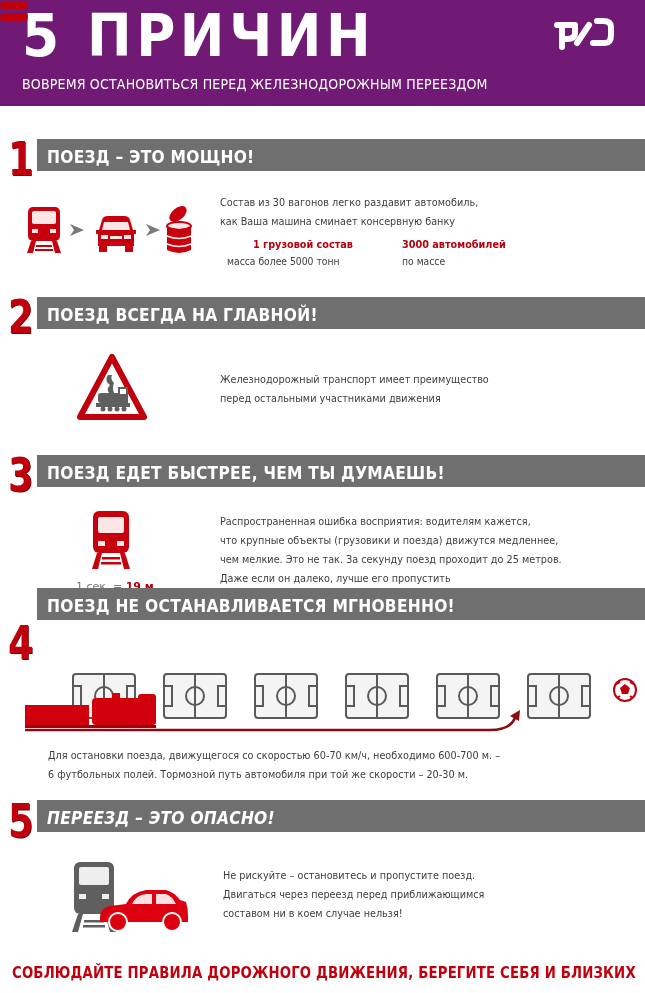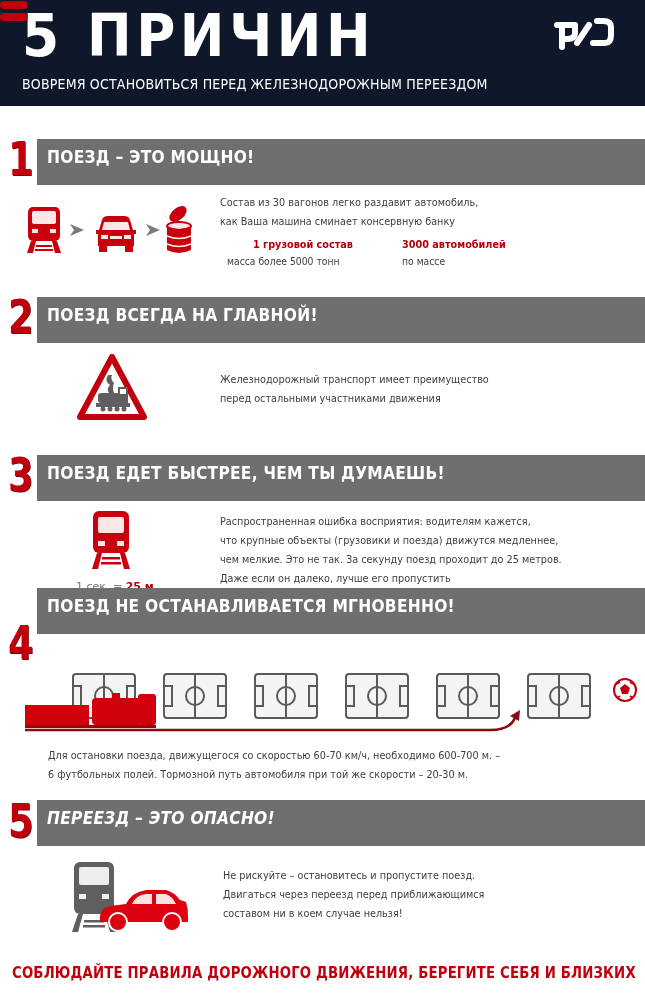--- a/index.html
+++ b/index.html
@@ -1,24 +1,24 @@
 <!DOCTYPE html>
 <html><head>
 <meta charset="utf-8">
 <style>
   * { box-sizing: border-box; margin: 0; padding: 0; }
   html, body { width: 645px; height: 993px; background: #ffffff; overflow: hidden; }
   body { font-family: "DejaVu Sans", "Liberation Sans", sans-serif; color: #3a3a3a; position: relative; }
 
-  .header { position: absolute; left: 0; top: 0; width: 645px; height: 106px; background: #0f172a; }
+  .header { position: absolute; left: 0; top: 0; width: 645px; height: 106px; background: #701a75; }
   .header-title { position: absolute; left: 22px; top: 2px; font-family: "DejaVu Sans", sans-serif; font-weight: bold; font-size: 58px; color: #fff; letter-spacing: 5px; transform: scaleX(0.92); transform-origin: left; }
   .header-subtitle { position: absolute; left: 22px; top: 76px; font-family: "DejaVu Sans", sans-serif; font-size: 14.5px; color: #fff; letter-spacing: 0.2px; white-space: nowrap; transform: scaleX(0.87); transform-origin: left; }
   .logo { position: absolute; left: 553px; top: 13px; width: 64px; height: 38px; }
 
-  .sec-bar { position: absolute; left: 37px; width: 608px; height: 46px; background: #6f6f6f; }
+  .sec-bar { position: absolute; left: 37px; width: 608px; height: 32px; background: #6f6f6f; }
   .sec-num { position: absolute; left: 8px; font-family: "DejaVu Sans", sans-serif; font-weight: bold; font-size: 46px; color: #c0000d; line-height: 46px; transform: scaleX(0.8); transform-origin: left; text-shadow: 1px 1px 0 #7a0008; }
   .sec-title { position: absolute; left: 10px; top: 7px; font-family: "DejaVu Sans", sans-serif; font-weight: bold; font-size: 18px; color: #fff; white-space: nowrap; transform: scaleX(0.86); transform-origin: left; letter-spacing: 0.3px; }
 
   .body-text { position: absolute; font-family: "DejaVu Sans", sans-serif; font-size: 11px; line-height: 19px; color: #3d3d3d; white-space: nowrap; transform: scaleX(0.88); transform-origin: left; }
   .red-bold { color: #b3000c; font-weight: bold; }
 
   .icon { position: absolute; }
   .footer { position: absolute; left: 12px; top: 963px; font-family: "DejaVu Sans", sans-serif; font-weight: bold; font-size: 16px; color: #c0000d; white-space: nowrap; transform: scaleX(0.83); transform-origin: left; letter-spacing: 0.2px; }
 </style>
 </head>
@@ -124,21 +124,21 @@
     <rect x="4" y="2" width="36" height="42" rx="6" fill="#c8000d"></rect>
     <rect x="9" y="8" width="26" height="16" rx="2" fill="#fde6e6"></rect>
     <rect x="9" y="32" width="7" height="5" fill="#fde6e6"></rect>
     <rect x="28" y="32" width="7" height="5" fill="#fde6e6"></rect>
     <path d="M8 44 L3 60 L9 60 L13 44 Z M36 44 L41 60 L35 60 L31 44 Z" fill="#c8000d"></path>
     <rect x="13" y="48" width="18" height="2.5" fill="#c8000d"></rect>
     <rect x="12" y="53" width="20" height="2.5" fill="#c8000d"></rect>
   </svg>
   <div style="position:absolute;left:76px;top:580px;font-size:11px;white-space:nowrap;">
     <span style="color:#777;">1 сек. =</span>
-    <span class="red-bold">25 м.</span>
+    <span class="red-bold">19 м.</span>
   </div>
   <div class="body-text" style="left:220px;top:512px;">
     <div>Распространенная ошибка восприятия: водителям кажется,</div>
     <div>что крупные объекты (грузовики и поезда) движутся медленнее,</div>
     <div>чем мелкие. Это не так. За секунду поезд проходит до 25 метров.</div>
     <div>Даже если он далеко, лучше его пропустить</div>
   </div>
 </div>
 
 <div>

